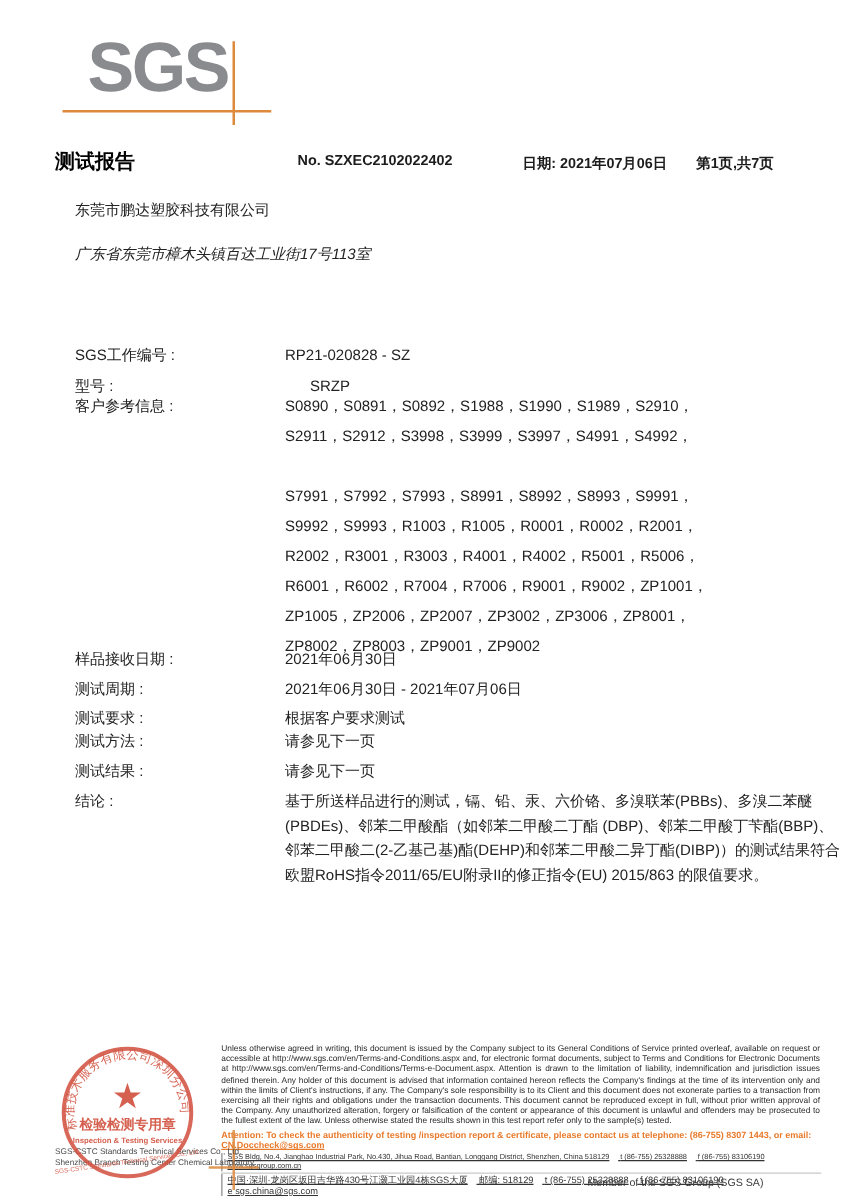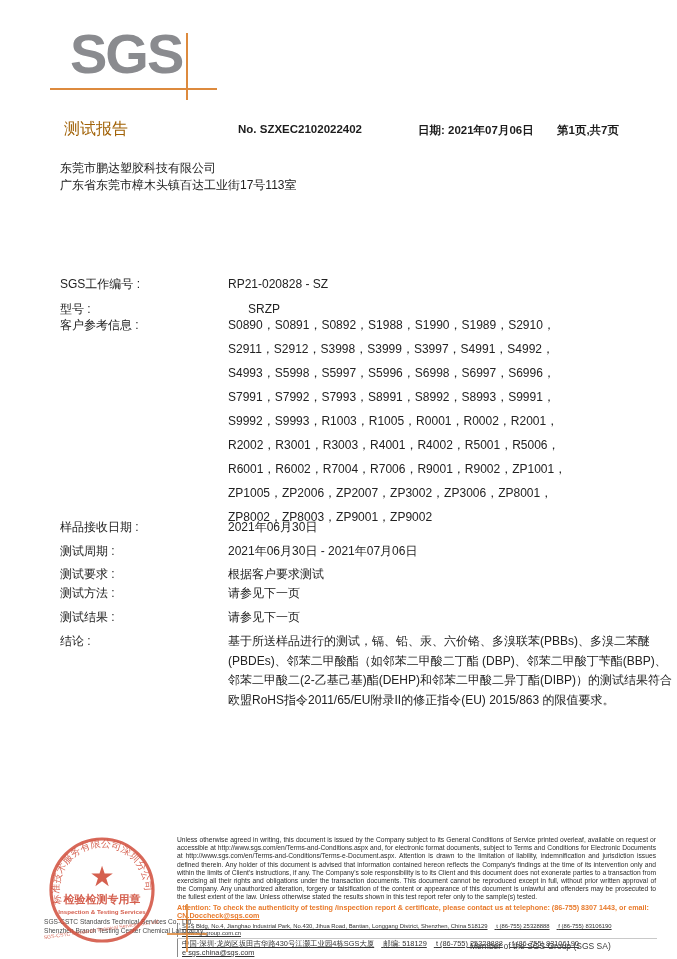--- a/index.html
+++ b/index.html
@@ -6,21 +6,21 @@
   .page{
     position:relative;width:677px;height:957px;background:#ffffff;overflow:hidden;
     font-family:"Liberation Sans","DejaVu Sans",sans-serif;color:#222;
   }
   
   .logo-text{position:absolute;left:70px;top:26px;font-size:56px;font-weight:bold;
     color:#8a8b8f;letter-spacing:-2px;line-height:1;}
   .logo-hline{position:absolute;left:50px;top:88px;width:167px;height:2px;background:#dd8a3d;}
   .logo-vline{position:absolute;left:186px;top:33px;width:2px;height:67px;background:#dd8a3d;}
   
-  .doc-title{position:absolute;left:64px;top:119px;font-size:16px;font-weight:normal;color:#a16207;}
+  .doc-title{position:absolute;left:44px;top:119px;font-size:16px;font-weight:bold;color:#000000;}
   .hdr{position:absolute;top:123px;font-size:11.5px;font-weight:600;color:#1c1c1c;}
   
   .t{position:absolute;font-size:12px;color:#222;line-height:1.25;}
   .lbl{left:60px;}
   .val{left:228px;}
   .para{width:445px;}
   
   .footer-col{position:absolute;left:177px;top:836px;width:479px;}
   .disclaimer{font-size:6.7px;line-height:8.2px;color:#2b2b2b;text-align:justify;margin:0;}
   .attention{font-size:7.2px;line-height:8.6px;color:#e87a2b;font-weight:bold;margin:2px 0 0 0;}
@@ -44,33 +44,32 @@
   <div class="logo-text">SGS</div>
   <div class="logo-hline"></div>
   <div class="logo-vline"></div>
 
   <div class="doc-title">测试报告</div>
   <div class="hdr" style="left:238px;">No. SZXEC2102022402</div>
   <div class="hdr" style="left:418px;">日期: 2021年07月06日</div>
   <div class="hdr" style="left:557px;">第1页,共7页</div>
 
   <div class="t" style="left:60px;top:161px;">东莞市鹏达塑胶科技有限公司</div>
-  <div class="t" style="left:60px;top:178px;">广东省东莞市樟木头镇百达工业街17号113室</div>
+  <div class="t" style="left:60px;top:196px;font-style:italic;">广东省东莞市樟木头镇百达工业街17号113室</div>
 
 
   <div class="t lbl" style="top:277px;">SGS工作编号 :</div>
   <div class="t val" style="top:277px;">RP21-020828 - SZ</div>
 
   <div class="t lbl" style="top:302px;">型号 :</div>
   <div class="t val" style="top:302px;margin-left:20px;">SRZP</div>
 
   <div class="t lbl" style="top:318px;">客户参考信息 :</div>
   <div class="t val" style="top:318px;">S0890，S0891，S0892，S1988，S1990，S1989，S2910，</div>
   <div class="t val" style="top:342px;">S2911，S2912，S3998，S3999，S3997，S4991，S4992，</div>
-  <div class="t val" style="top:366px;">S4993，S5998，S5997，S5996，S6998，S6997，S6996，</div>
   <div class="t val" style="top:390px;">S7991，S7992，S7993，S8991，S8992，S8993，S9991，</div>
   <div class="t val" style="top:414px;">S9992，S9993，R1003，R1005，R0001，R0002，R2001，</div>
   <div class="t val" style="top:438px;">R2002，R3001，R3003，R4001，R4002，R5001，R5006，</div>
   <div class="t val" style="top:462px;">R6001，R6002，R7004，R7006，R9001，R9002，ZP1001，</div>
   <div class="t val" style="top:486px;">ZP1005，ZP2006，ZP2007，ZP3002，ZP3006，ZP8001，</div>
   <div class="t val" style="top:510px;">ZP8002，ZP8003，ZP9001，ZP9002</div>
 
   <div class="t lbl" style="top:520px;">样品接收日期 :</div>
   <div class="t val" style="top:520px;">2021年06月30日</div>
 

